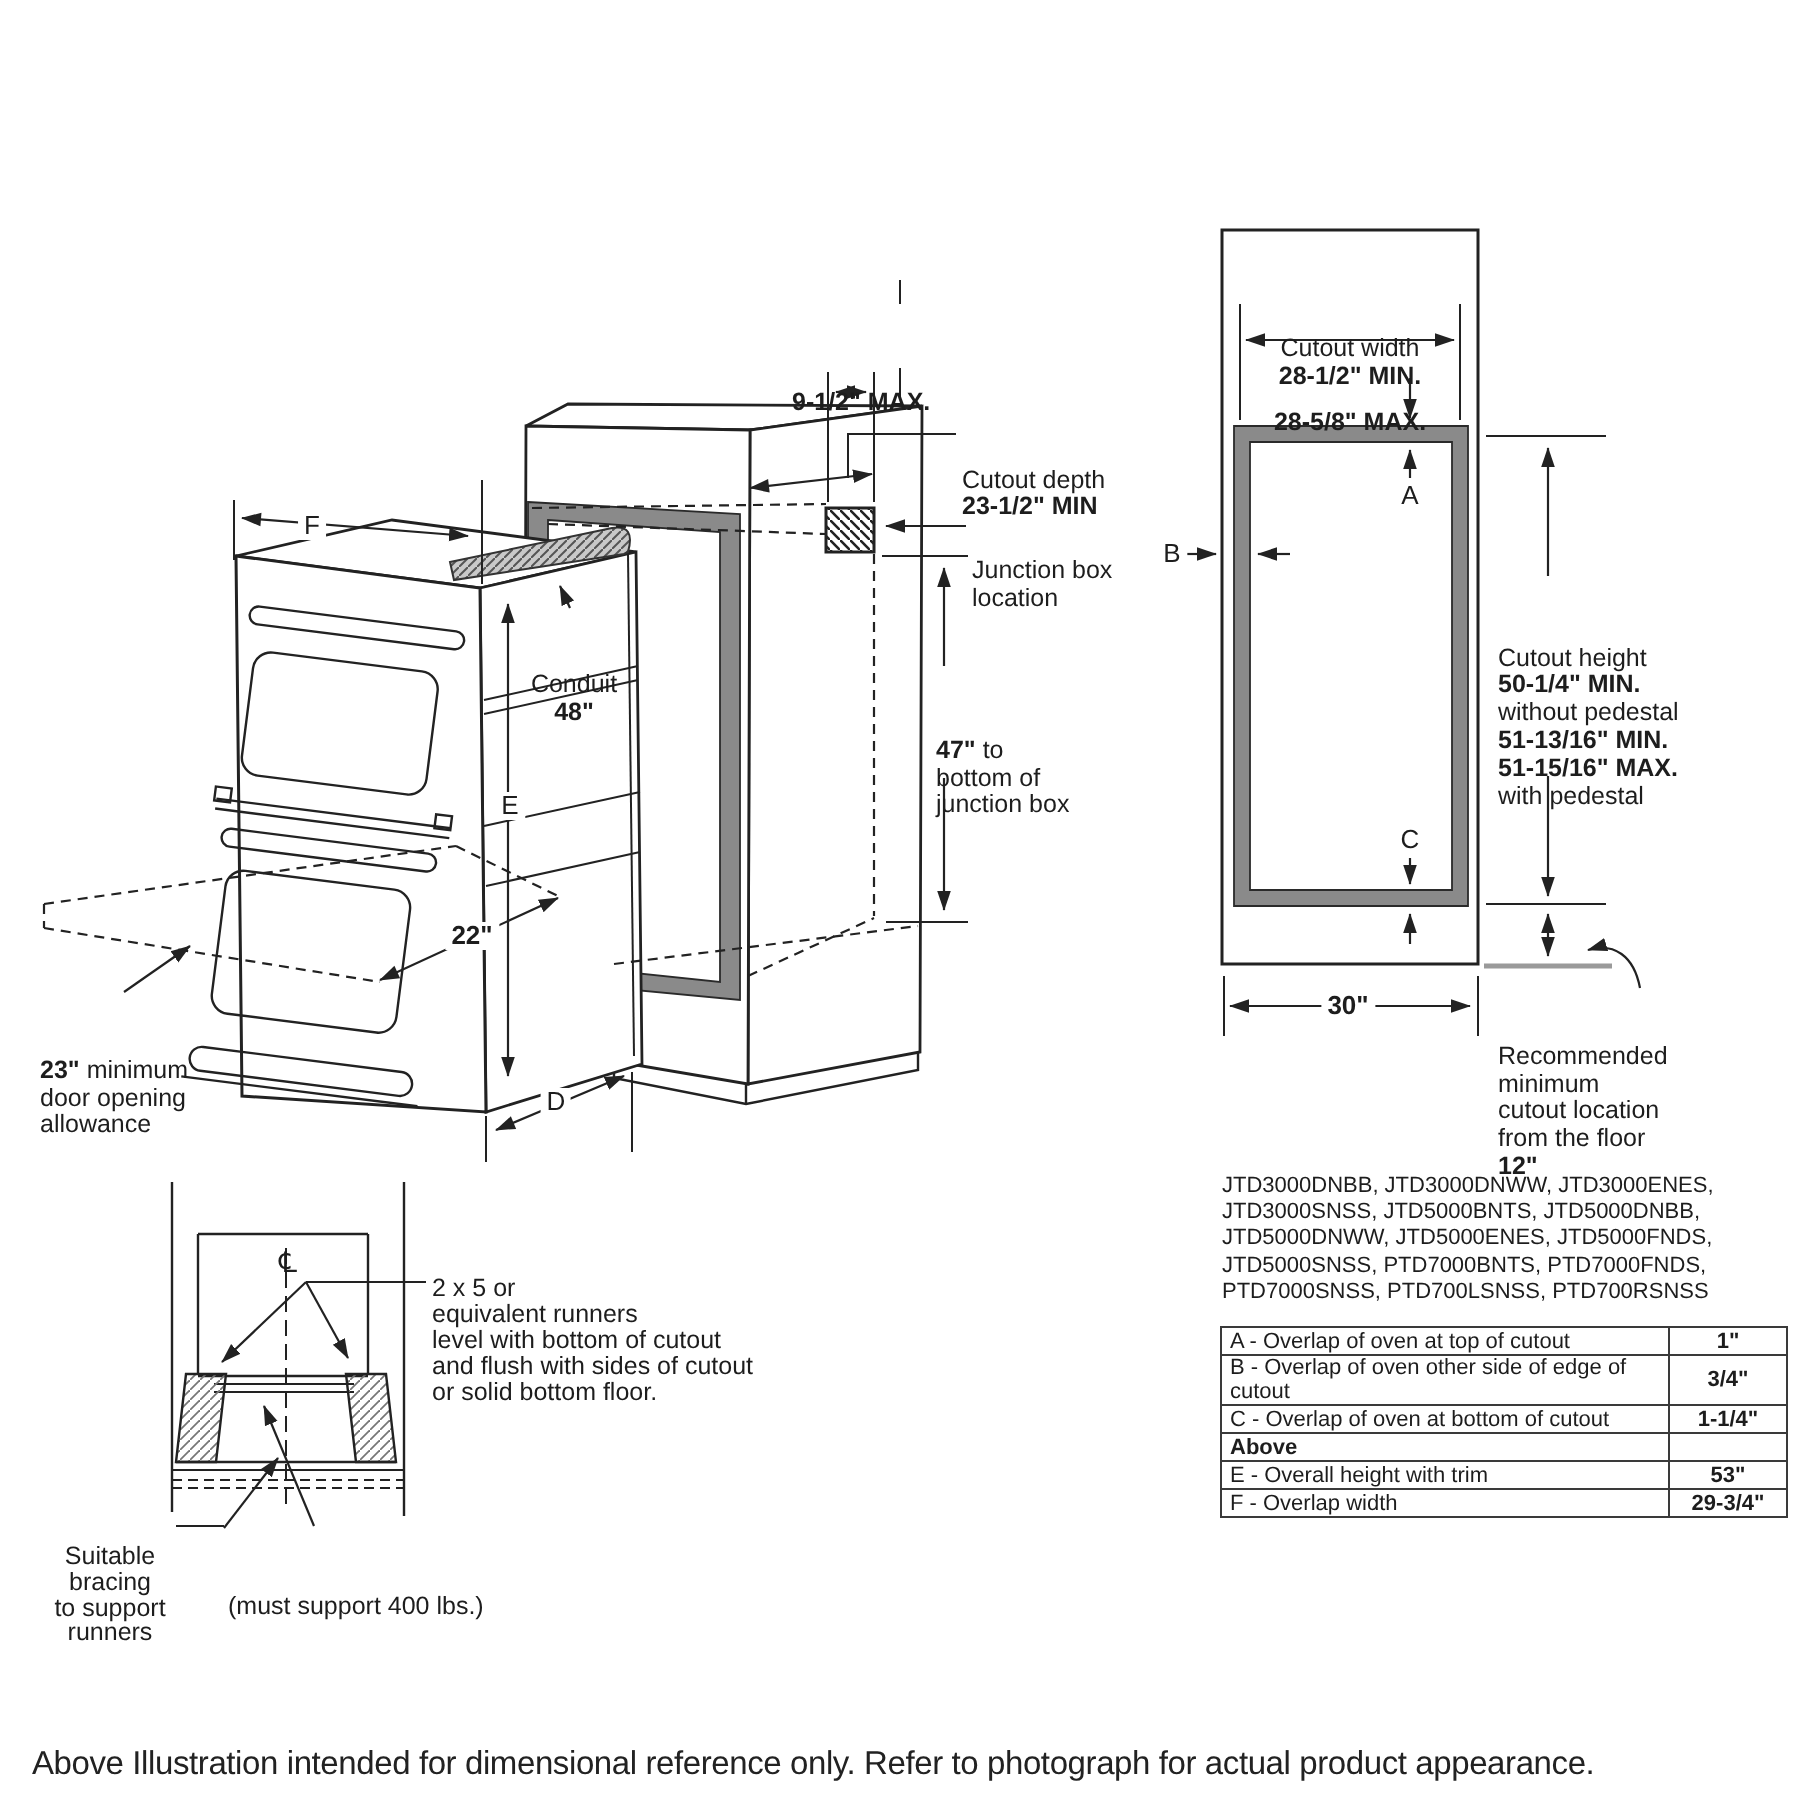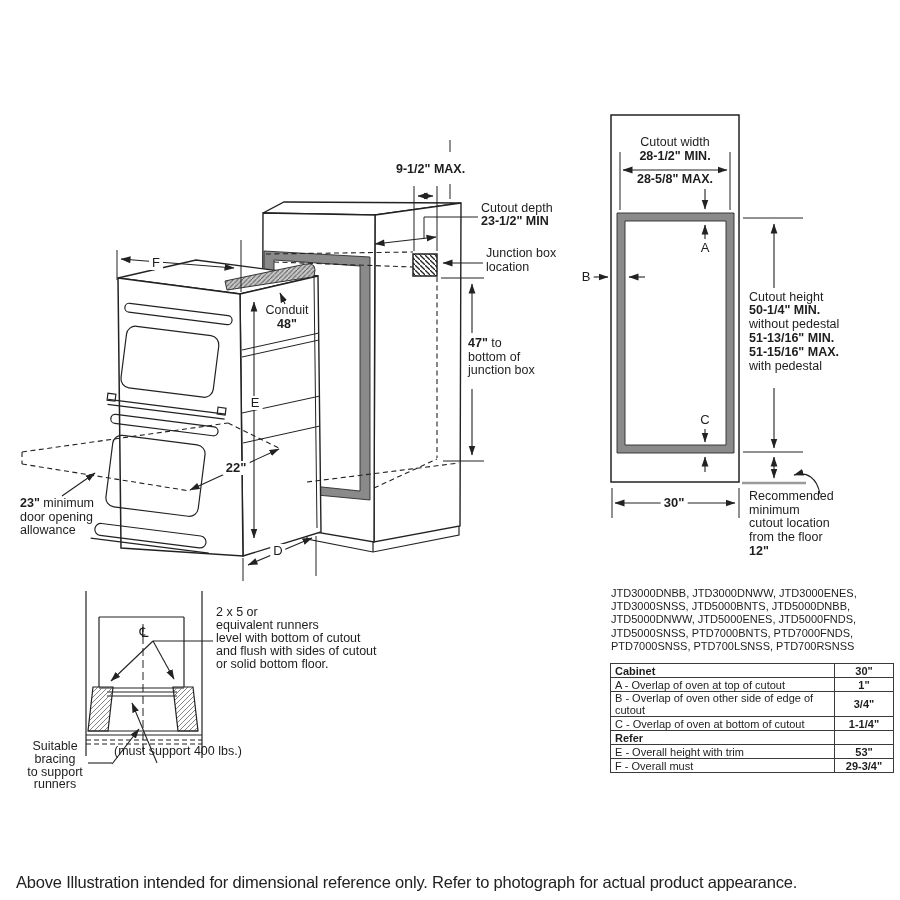--- a/index.html
+++ b/index.html
@@ -1,19 +1,19 @@
 <!DOCTYPE html>
 <html><head>
 <meta charset="utf-8">
 <style>
   html,body{margin:0;padding:0;background:#fff;}
   #stage{position:relative;width:900px;height:900px;background:#fff;overflow:hidden;
          font-family:"Liberation Sans","DejaVu Sans",sans-serif;color:#1d1d1d;}
   #art{position:absolute;left:0;top:0;}
-  .t{position:absolute;font-size:12.5px;line-height:13.6px;color:#1d1d1d;white-space:pre-line;}
+  .t{position:absolute;font-size:12.5px;line-height:13.6px;color:#1d1d1d;white-space:pre-line;margin-top:32px;}
   .b{font-weight:bold;}
   .ctr{text-align:center;}
   .badge{position:absolute;transform:translate(-50%,-50%);background:#fff;padding:0 3px;
          font-size:13px;line-height:14px;color:#1d1d1d;white-space:nowrap;}
   .cl{font-family:"DejaVu Sans",sans-serif;font-size:14px;}
   #models{position:absolute;left:611px;top:587px;width:250px;font-size:11px;font-weight:normal;
           line-height:13.2px;white-space:pre-line;}
   #spec{position:absolute;left:610px;top:663px;width:284px;border-collapse:collapse;}
   #spec td{border:1px solid #3a3a3a;font-size:11px;line-height:12px;height:13px;padding:0 4px;color:#1d1d1d;}
   #spec td.val{width:50px;text-align:center;font-weight:bold;}
@@ -212,55 +212,51 @@
 <div class="badge cl" style="left:144px;top:632px;background:transparent;">℄</div>
 <div class="t" style="left:216px;top:606px;line-height:13px;">2 x 5 or
 equivalent runners
 level with bottom of cutout
 and flush with sides of cutout
 or solid bottom floor.</div>
 <div class="t ctr" style="left:20px;top:740px;width:70px;line-height:12.8px;">Suitable
 bracing
 to support
 runners</div>
-<div class="t" style="left:114px;top:745px;text-align:center;">(must support 400 lbs.)</div>
+<div class="t" style="left:114px;top:765px;text-align:center;">(must support 400 lbs.)</div>
 
 <div id="models">JTD3000DNBB, JTD3000DNWW, JTD3000ENES,
 JTD3000SNSS, JTD5000BNTS, JTD5000DNBB,
 JTD5000DNWW, JTD5000ENES, JTD5000FNDS,
 JTD5000SNSS, PTD7000BNTS, PTD7000FNDS,
 PTD7000SNSS, PTD700LSNSS, PTD700RSNSS</div>
 <table id="spec">
       <tbody>
         <tr>
-          <td class="sec">Cabinet</td>
-          <td class="val">30"</td>
-        </tr>
-        <tr>
           <td class="">A - Overlap of oven at top of cutout</td>
           <td class="val">1"</td>
         </tr>
         <tr>
           <td class="">B - Overlap of oven other side of edge of cutout</td>
           <td class="val">3/4"</td>
         </tr>
         <tr>
           <td class="">C - Overlap of oven at bottom of cutout</td>
           <td class="val">1-1/4"</td>
         </tr>
         <tr>
-          <td class="sec">Refer</td>
+          <td class="sec">Above</td>
           <td class="val"></td>
         </tr>
         <tr>
           <td class="">E - Overall height with trim</td>
           <td class="val">53"</td>
         </tr>
         <tr>
-          <td class="">F - Overall must</td>
+          <td class="">F - Overlap width</td>
           <td class="val">29-3/4"</td>
         </tr>
       </tbody>
     </table>
 
 <div id="caption">Above Illustration intended for dimensional reference only. Refer to photograph for actual product appearance.</div>
 
 </div>
 
 </body></html>

